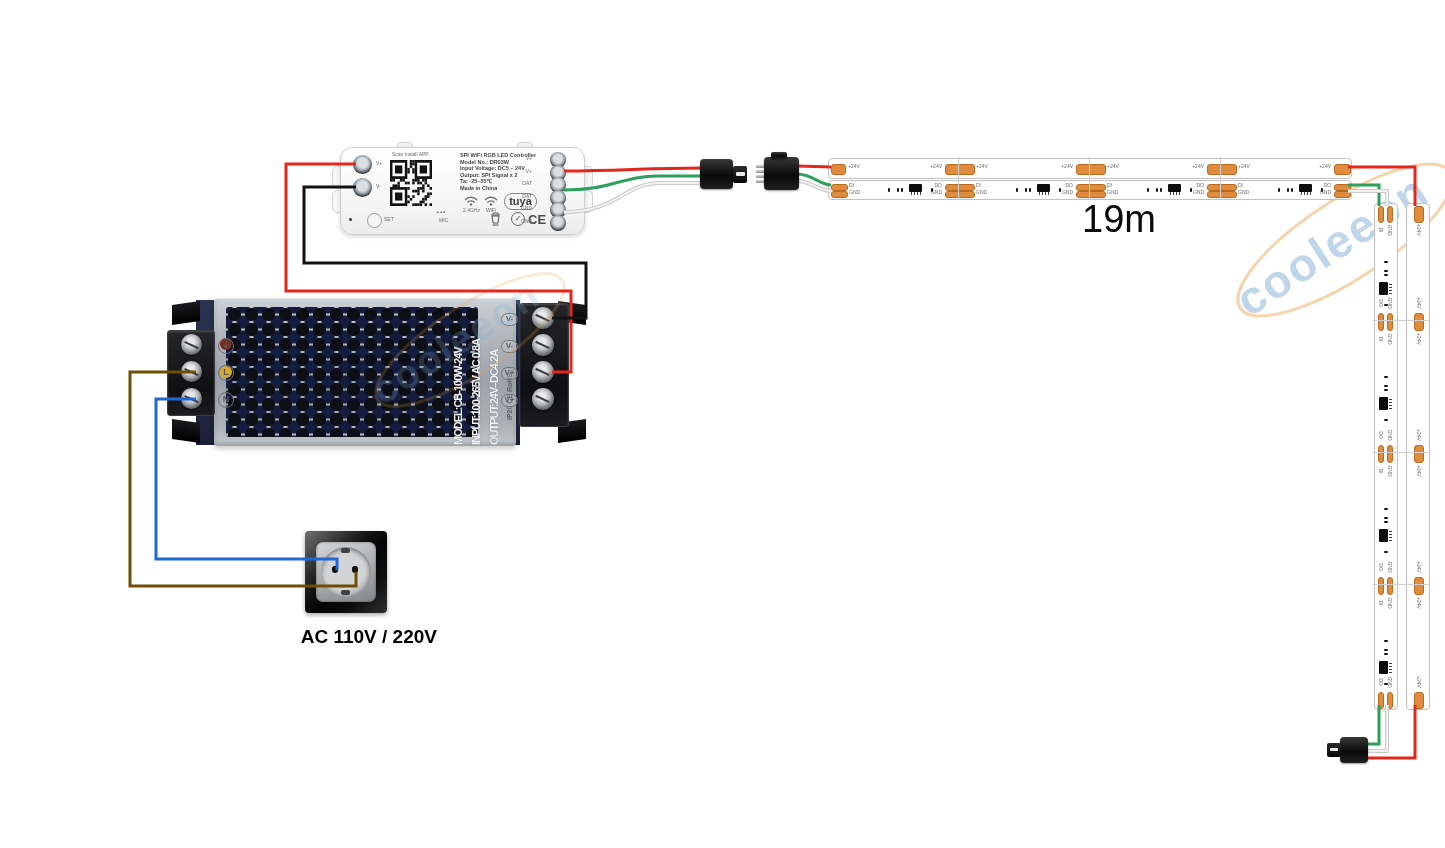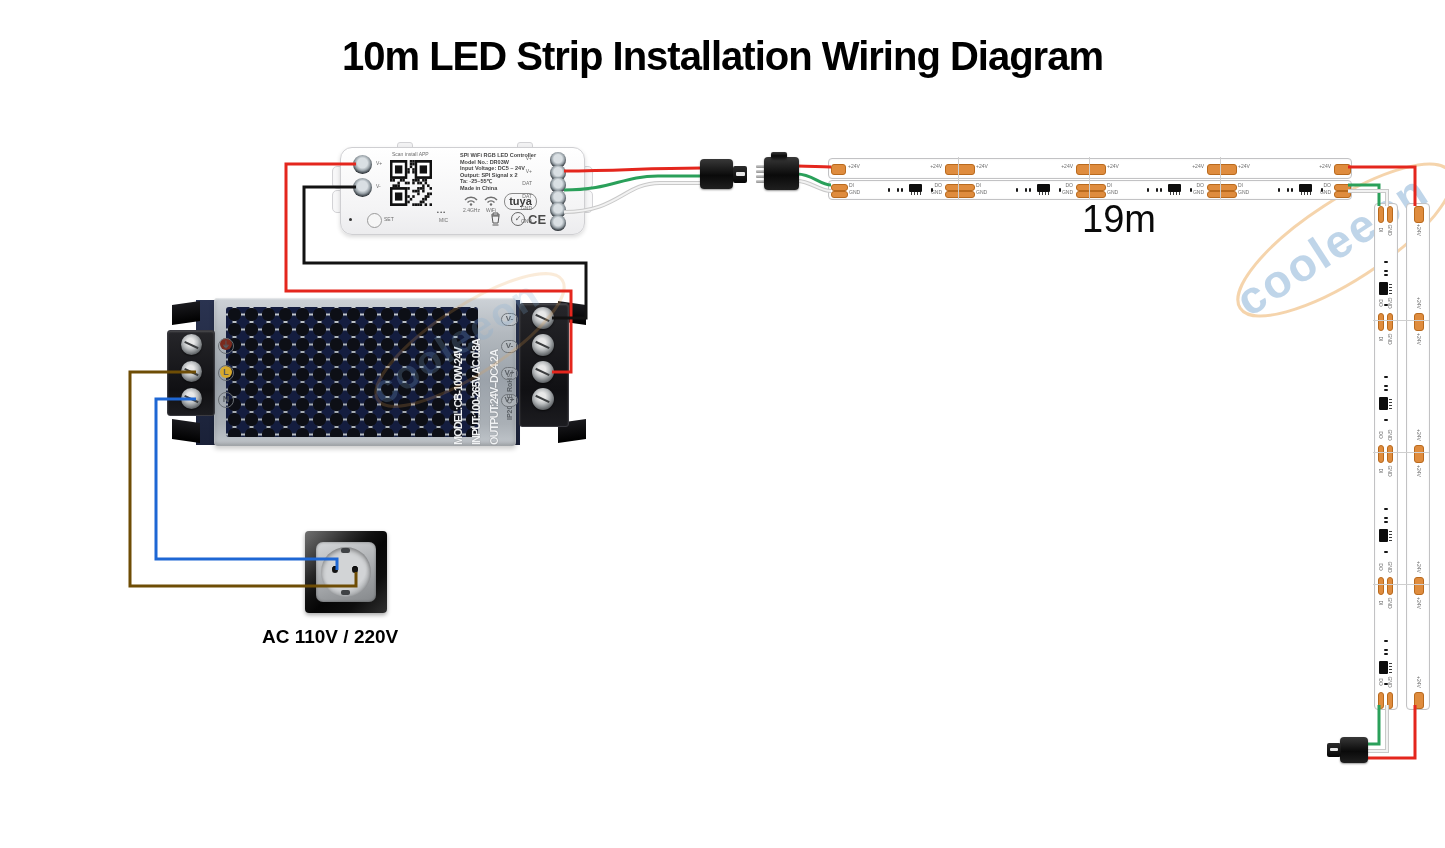--- a/index.html
+++ b/index.html
@@ -2,21 +2,21 @@
 <html style="--w-red: #e4261d; --w-black: #121212; --w-green: #2aa05a; --w-white: #f2f2f2; --w-white-edge: #c9c9c9; --w-blue: #1e67d4; --w-brown: #6e4d05; --pad: #df8c3e; --wm-blue: rgba(128,172,212,0.50); --wm-orange: rgba(233,160,70,0.45);"><head>
 <meta charset="utf-8">
 <style>
   html,body{margin:0;padding:0;background:#fff;}
   .canvas{position:relative;width:1445px;height:848px;background:#fff;overflow:hidden;
           font-family:"Liberation Sans",sans-serif;color:#000;}
   .abs{position:absolute;}
   
   .title{left:0;top:34px;width:100%;text-align:center;font-size:40px;font-weight:bold;letter-spacing:-1px;}
   .len-label{left:1082px;top:198px;font-size:38px;color:#0a0a0a;}
-  .ac-label{left:262px;top:626px;width:175px;text-align:left;font-size:19px;font-weight:bold;}
+  .ac-label{left:262px;top:626px;width:175px;text-align:right;font-size:19px;font-weight:bold;}
   
   .t5{position:absolute;font-size:10px;line-height:11px;white-space:nowrap;color:#6e6e6e;
       transform:scale(.5);transform-origin:left top;}
   .t5r{transform-origin:right top;text-align:right;}
   .vt5{position:absolute;font-size:10px;line-height:10px;white-space:nowrap;color:#6e6e6e;
        width:30px;text-align:center;transform:rotate(90deg) scale(.5);transform-origin:center center;}
   
   .ctrl-body{left:340px;top:147px;width:243px;height:86px;background:linear-gradient(180deg,#ffffff,#f4f4f5 70%,#ececee);
              border:1px solid #cfcfd2;border-radius:12px;box-shadow:0 2px 4px rgba(0,0,0,.15);}
   .ctrl-ear{width:10px;height:21px;background:#f7f7f8;border:1px solid #d3d3d6;border-radius:5px;}
@@ -84,21 +84,20 @@
   
   .wm-text{position:absolute;font-weight:bold;letter-spacing:2px;color:var(--wm-blue,rgba(130,175,215,.5));
            transform:rotate(-33deg);white-space:nowrap;}
   svg.wires{position:absolute;left:0;top:0;z-index:50;pointer-events:none;}.z8{z-index:8}.z10{z-index:10}.z30{z-index:30}.z60{z-index:60}.z20{z-index:20}
 </style>
 </head>
 <body>
 
 <div class="canvas">
 
-  <div class="abs title z20">10m LED Strip Installation Wiring Diagram</div>
 
   <div class="abs len-label z20">19m</div>
 
   <div class="abs ac-label z20">AC 110V / 220V</div>
 
   <div class="abs z8" style="left:1185px;top:130px;width:300px;height:240px;">
     <svg width="300" height="240">
       <ellipse cx="160" cy="110" rx="125" ry="40" fill="none" stroke="var(--wm-orange)" stroke-width="3" transform="rotate(-33 160 110)"></ellipse>
     </svg>
     <div class="wm-text" style="left:38px;top:88px;font-size:46px;">cooleeon</div>

